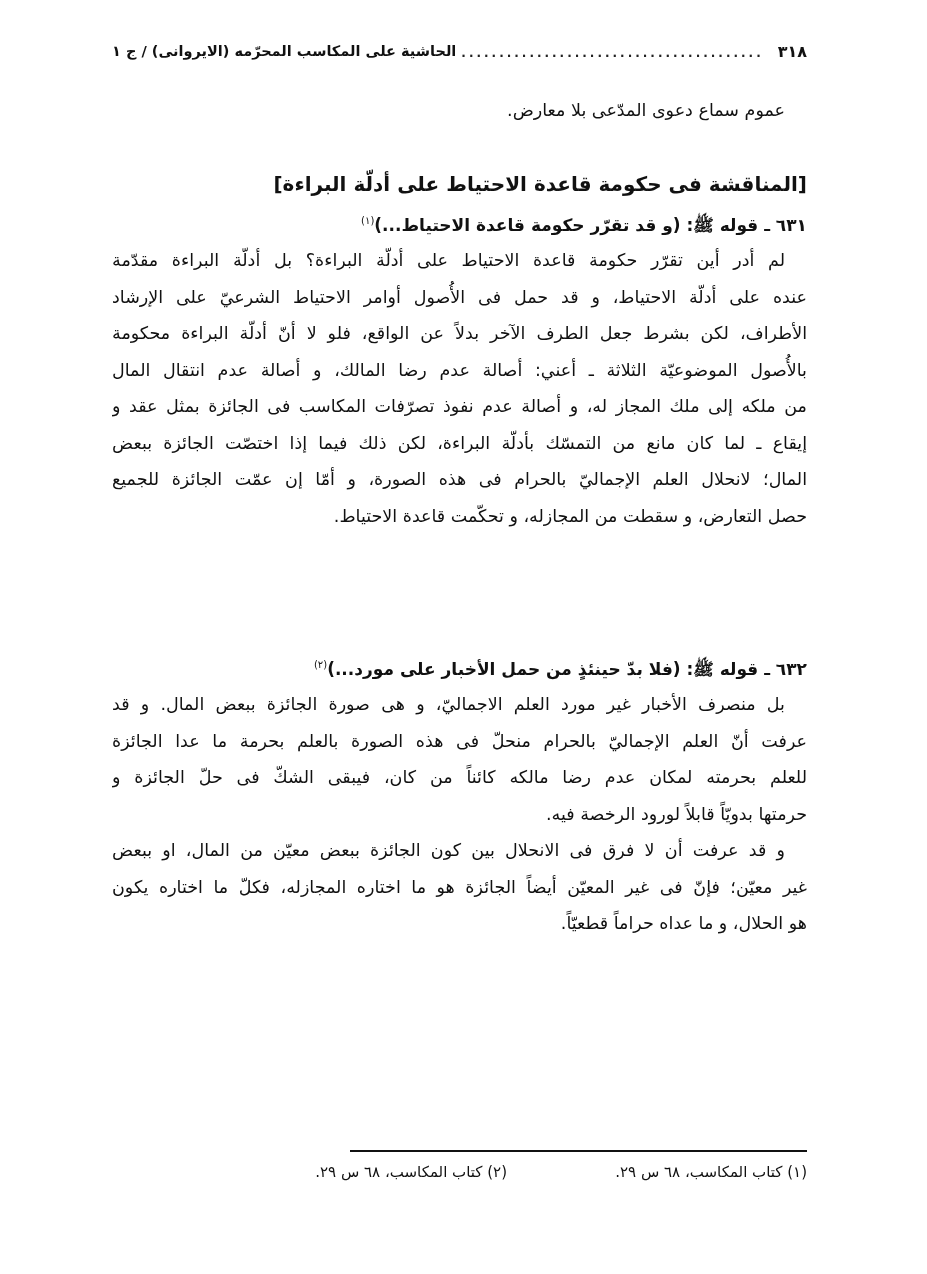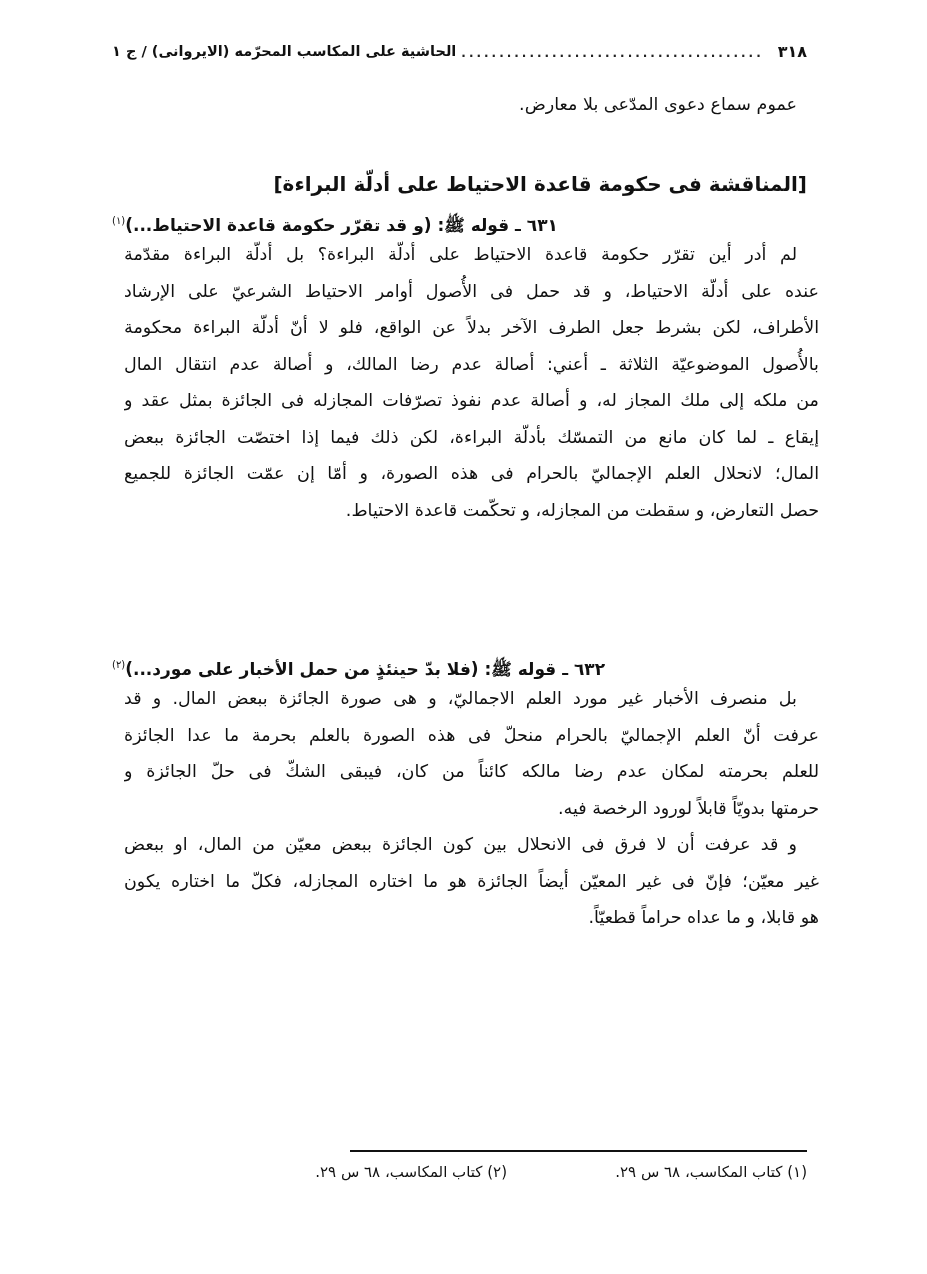--- a/index.html
+++ b/index.html
@@ -12,34 +12,34 @@
     position: absolute; top: 38px; left: 112px; width: 695px; height: 26px;
     display: flex; direction: rtl; align-items: center;
     font-weight: bold; font-size: 14.5px; white-space: nowrap;
   }
   .running-header .pnum { font-size: 16px; margin-left: 10px; }
   .running-header .dots {
     flex: 1; overflow: hidden; margin: 0 4px; color: #222; letter-spacing: 3px;
     font-size: 12px; position: relative; top: 2px;
   }
   .running-header .dots::before { content: "........................................................................................................................"; }
-  .block { position: absolute; left: 124px; width: 695px; direction: rtl; text-align: justify; }
+  .block { position: absolute; left: 112px; width: 695px; direction: rtl; text-align: justify; margin-top: 6px; }
   .line {
     height: 36.5px; line-height: 36.5px; font-size: 17.5px; white-space: nowrap;
     overflow: hidden; text-align: justify; text-align-last: justify;
   }
   .line.last { text-align-last: right; }
   .para-first { padding-right: 22px; }
   .heading {
     position: absolute; left: 112px; width: 695px; top: 168px; text-align: right; direction: rtl;
     font-weight: bold; font-size: 20px; line-height: 32px;
   }
   .item-title {
     position: absolute; left: 112px; width: 695px; direction: rtl;
-    font-weight: bold; font-size: 17px; line-height: 30px; text-align: left;
+    font-weight: bold; font-size: 17px; line-height: 30px; text-align: right;
   }
   .item-title sup { font-size: 10px; font-weight: normal; }
   .fn-rule { position: absolute; top: 1150px; left: 350px; width: 457px; height: 0; border-top: 2px solid #111; }
   .footnotes {
     position: absolute; top: 1160px; left: 112px; width: 695px; direction: rtl;
     display: flex; font-size: 15px; line-height: 24px;
   }
   .footnotes .fn { width: 300px; text-align: right; }
 </style>
 </head>
@@ -61,38 +61,38 @@
 
   <div class="item-title" style="top:206px;">
     <span>٦٣١ ـ قوله ﷺ: (و قد تقرّر حكومة قاعدة الاحتياط...)</span><sup>(١)</sup>
   </div>
 
   <div class="block" style="top:236px;">
     <div class="line para-first">لم أدر أين تقرّر حكومة قاعدة الاحتياط على أدلّة البراءة؟ بل أدلّة البراءة مقدّمة</div>
     <div class="line">عنده على أدلّة الاحتياط، و قد حمل فى الأُصول أوامر الاحتياط الشرعيّ على الإرشاد</div>
     <div class="line">الأطراف، لكن بشرط جعل الطرف الآخر بدلاً عن الواقع، فلو لا أنّ أدلّة البراءة محكومة</div>
     <div class="line">بالأُصول الموضوعيّة الثلاثة ـ أعني: أصالة عدم رضا المالك، و أصالة عدم انتقال المال</div>
-    <div class="line">من ملكه إلى ملك المجاز له، و أصالة عدم نفوذ تصرّفات المجازله فى الجائزة بمثل عقد و</div>
+    <div class="line">من ملكه إلى ملك المجاز له، و أصالة عدم نفوذ تصرّفات المكاسب فى الجائزة بمثل عقد و</div>
     <div class="line">إيقاع ـ لما كان مانع من التمسّك بأدلّة البراءة، لكن ذلك فيما إذا اختصّت الجائزة ببعض</div>
     <div class="line">المال؛ لانحلال العلم الإجماليّ بالحرام فى هذه الصورة، و أمّا إن عمّت الجائزة للجميع</div>
     <div class="line last">حصل التعارض، و سقطت من المجازله، و تحكّمت قاعدة الاحتياط.</div>
   </div>
 
   <div class="item-title" style="top:650px;">
     <span>٦٣٢ ـ قوله ﷺ: (فلا بدّ حينئذٍ من حمل الأخبار على مورد...)</span><sup>(٢)</sup>
   </div>
 
   <div class="block" style="top:680px;">
     <div class="line para-first">بل منصرف الأخبار غير مورد العلم الاجماليّ، و هى صورة الجائزة ببعض المال. و قد</div>
     <div class="line">عرفت أنّ العلم الإجماليّ بالحرام منحلّ فى هذه الصورة بالعلم بحرمة ما عدا الجائزة</div>
     <div class="line">للعلم بحرمته لمكان عدم رضا مالكه كائناً من كان، فيبقى الشكّ فى حلّ الجائزة و</div>
     <div class="line last">حرمتها بدويّاً قابلاً لورود الرخصة فيه.</div>
     <div class="line para-first">و قد عرفت أن لا فرق فى الانحلال بين كون الجائزة ببعض معيّن من المال، او ببعض</div>
     <div class="line">غير معيّن؛ فإنّ فى غير المعيّن أيضاً الجائزة هو ما اختاره المجازله، فكلّ ما اختاره يكون</div>
-    <div class="line last">هو قابلا، و ما عداه حراماً قطعيّاً.</div>
+    <div class="line last">هو الحلال، و ما عداه حراماً قطعيّاً.</div>
   </div>
 
   <div class="fn-rule"></div>
 
   <div class="footnotes">
     <div class="fn">(١) كتاب المكاسب، ٦٨ س ٢٩.</div>
     <div class="fn">(٢) كتاب المكاسب، ٦٨ س ٢٩.</div>
   </div>
 
 </div>

